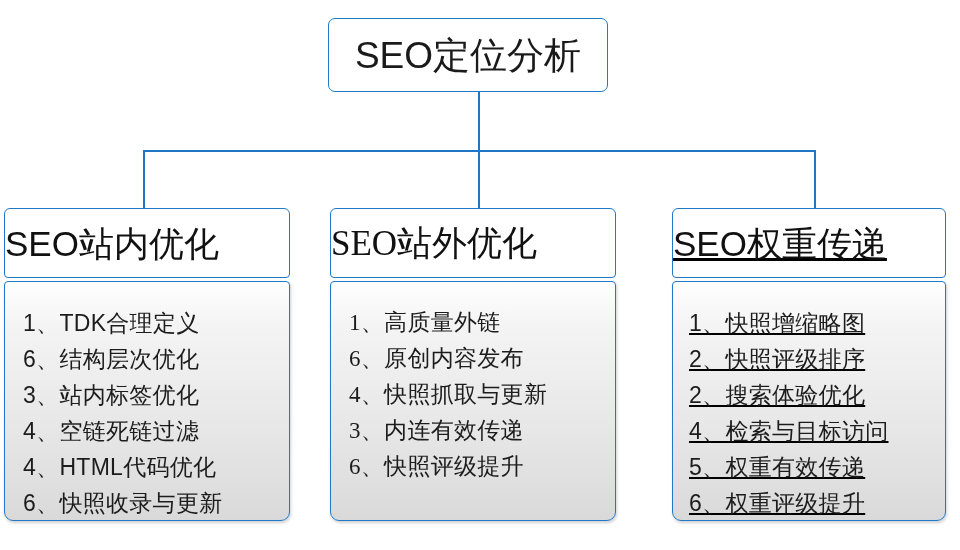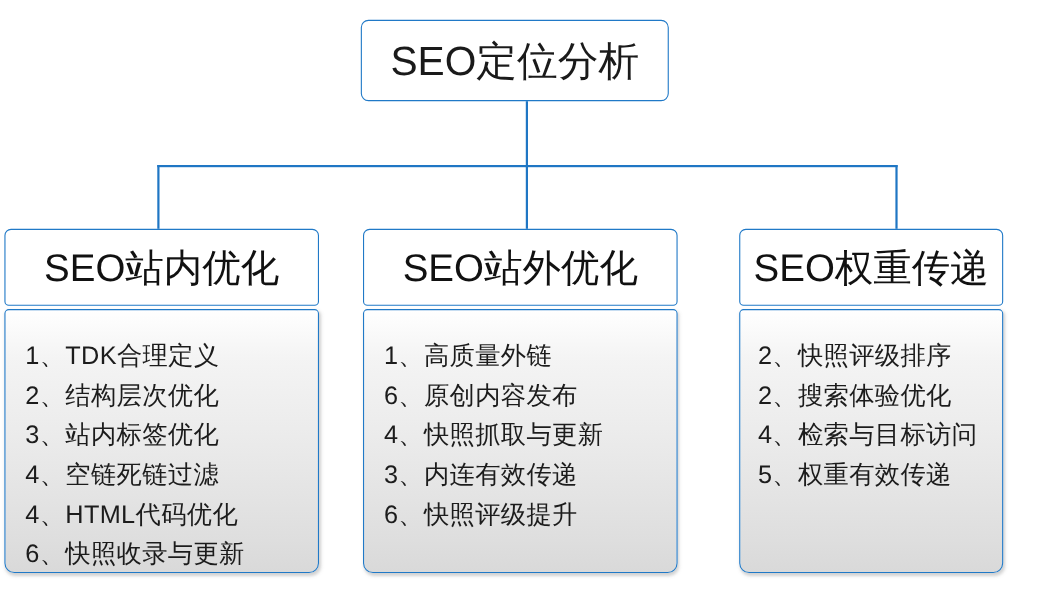--- a/index.html
+++ b/index.html
@@ -55,32 +55,31 @@
     line-height: 1;
     white-space: nowrap;
   }
 
   
   .column {
     position: absolute;
     top: 208px;
   }
   .col-1 { left: 4px;   width: 286px; }
-  .col-2 { left: 330px; width: 286px; }
-  .col-3 { left: 672px; width: 240px; }
+  .col-2 { left: 330px; width: 286px; font-family: Liberation Serif, serif; }
+  .col-3 { left: 672px; width: 274px; text-decoration: underline; }
 
   .col-header {
     box-sizing: border-box;
     height: 70px;
     border: 1.5px solid #2079c7;
     border-radius: 6px 6px 4px 4px;
     background: #ffffff;
     display: flex;
     align-items: center;
-    justify-content: center;
   }
   .col-header .header-text {
     font-size: 35px;
     color: #111111;
     line-height: 1;
     white-space: nowrap;
   }
 
   .col-body {
     box-sizing: border-box;
@@ -123,21 +122,21 @@
     <span class="node-title">SEO定位分析</span>
   </div>
 
   <div class="column col-1">
     <div class="col-header">
       <span class="header-text">SEO站内优化</span>
     </div>
     <div class="col-body">
       <ul class="item-list">
         <li>1、TDK合理定义</li>
-        <li>2、结构层次优化</li>
+        <li>6、结构层次优化</li>
         <li>3、站内标签优化</li>
         <li>4、空链死链过滤</li>
         <li>4、HTML代码优化</li>
         <li>6、快照收录与更新</li>
       </ul>
     </div>
   </div>
 
   <div class="column col-2">
     <div class="col-header">
@@ -153,21 +152,23 @@
       </ul>
     </div>
   </div>
 
   <div class="column col-3">
     <div class="col-header">
       <span class="header-text">SEO权重传递</span>
     </div>
     <div class="col-body">
       <ul class="item-list">
+        <li>1、快照增缩略图</li>
         <li>2、快照评级排序</li>
         <li>2、搜索体验优化</li>
         <li>4、检索与目标访问</li>
         <li>5、权重有效传递</li>
+        <li>6、权重评级提升</li>
       </ul>
     </div>
   </div>
 
 </div>
 
 </body></html>

